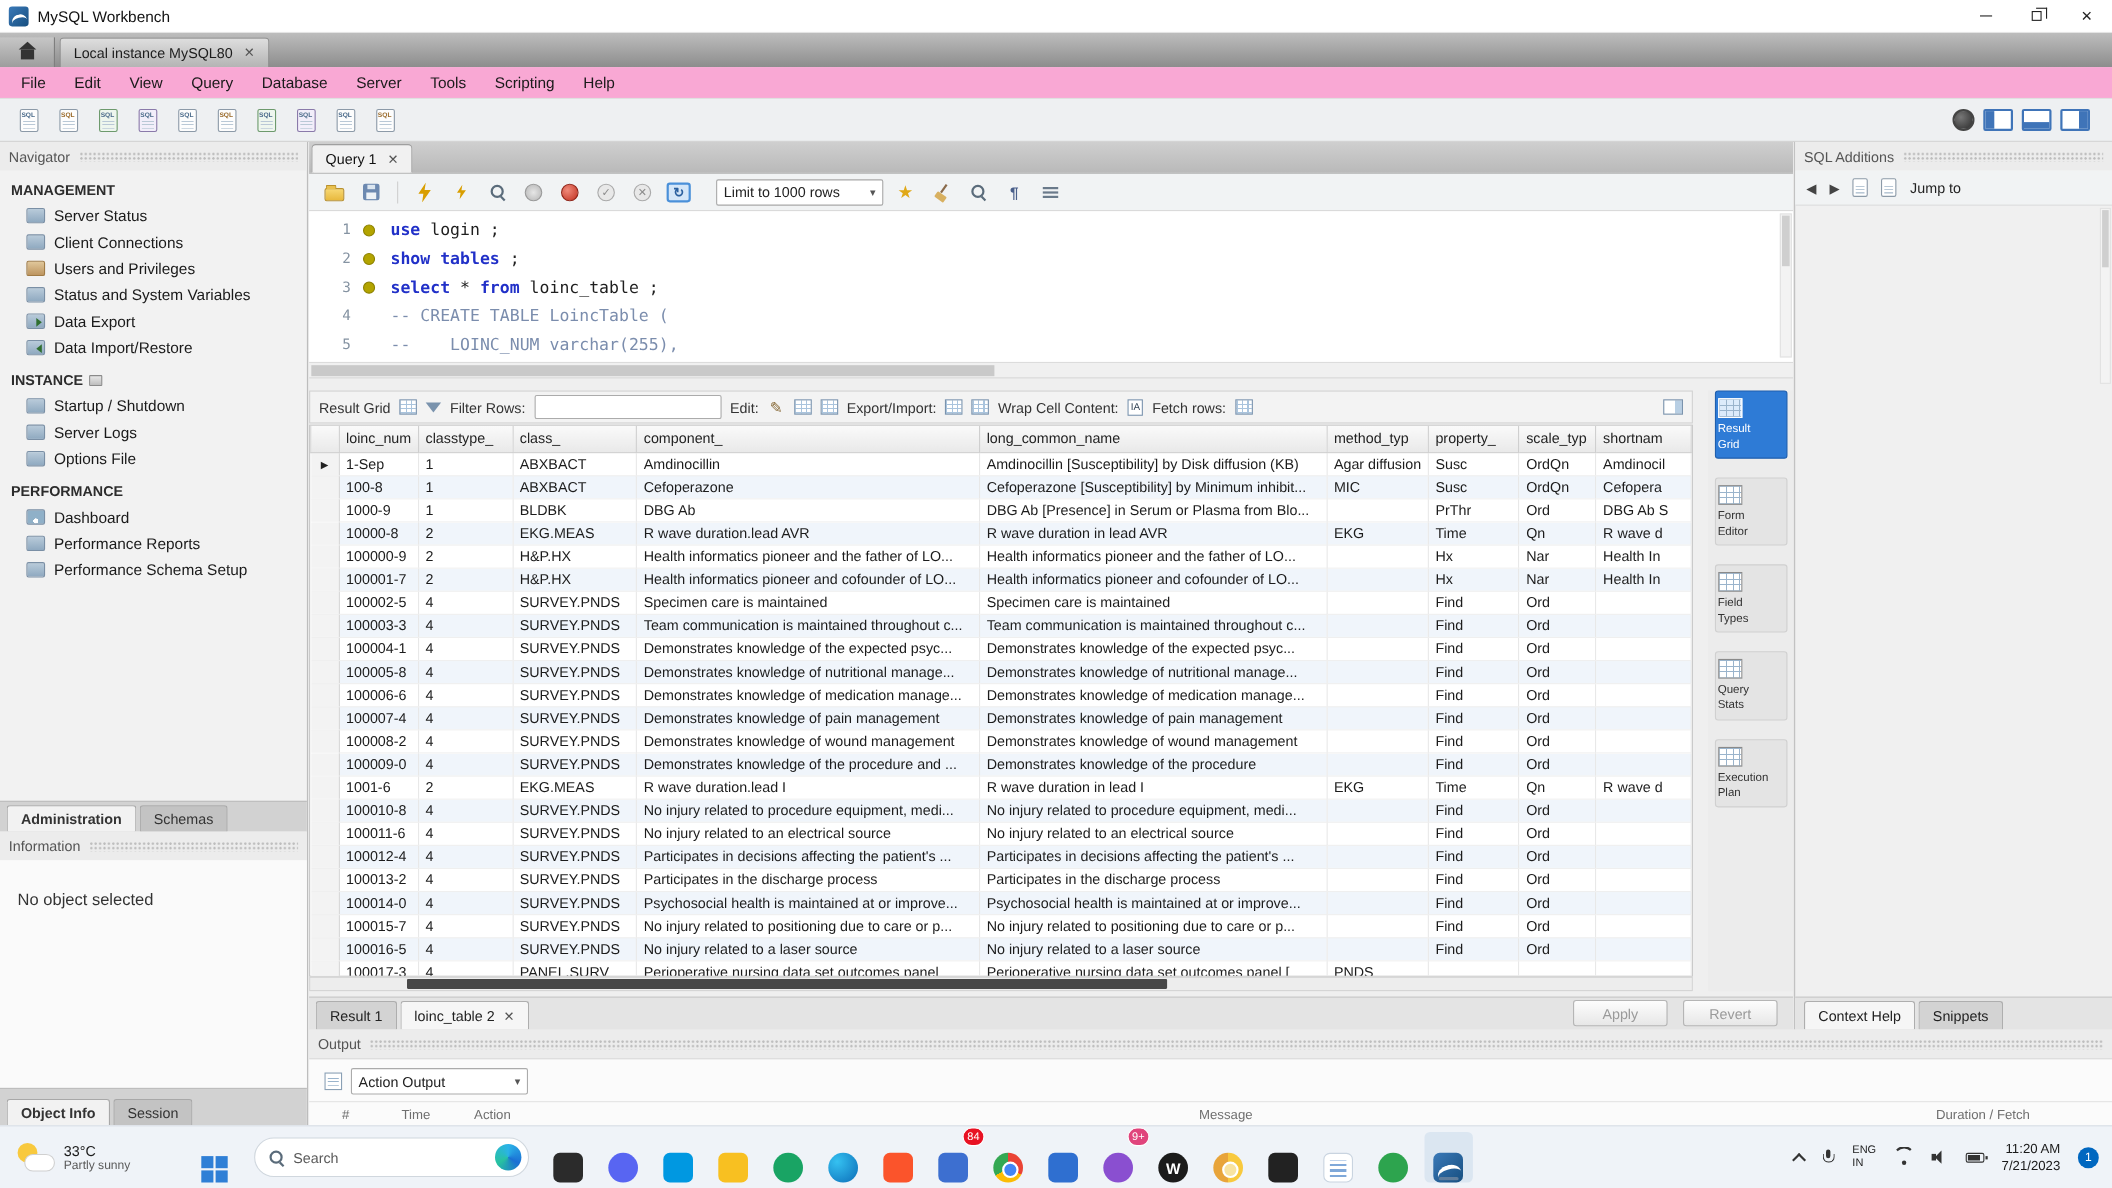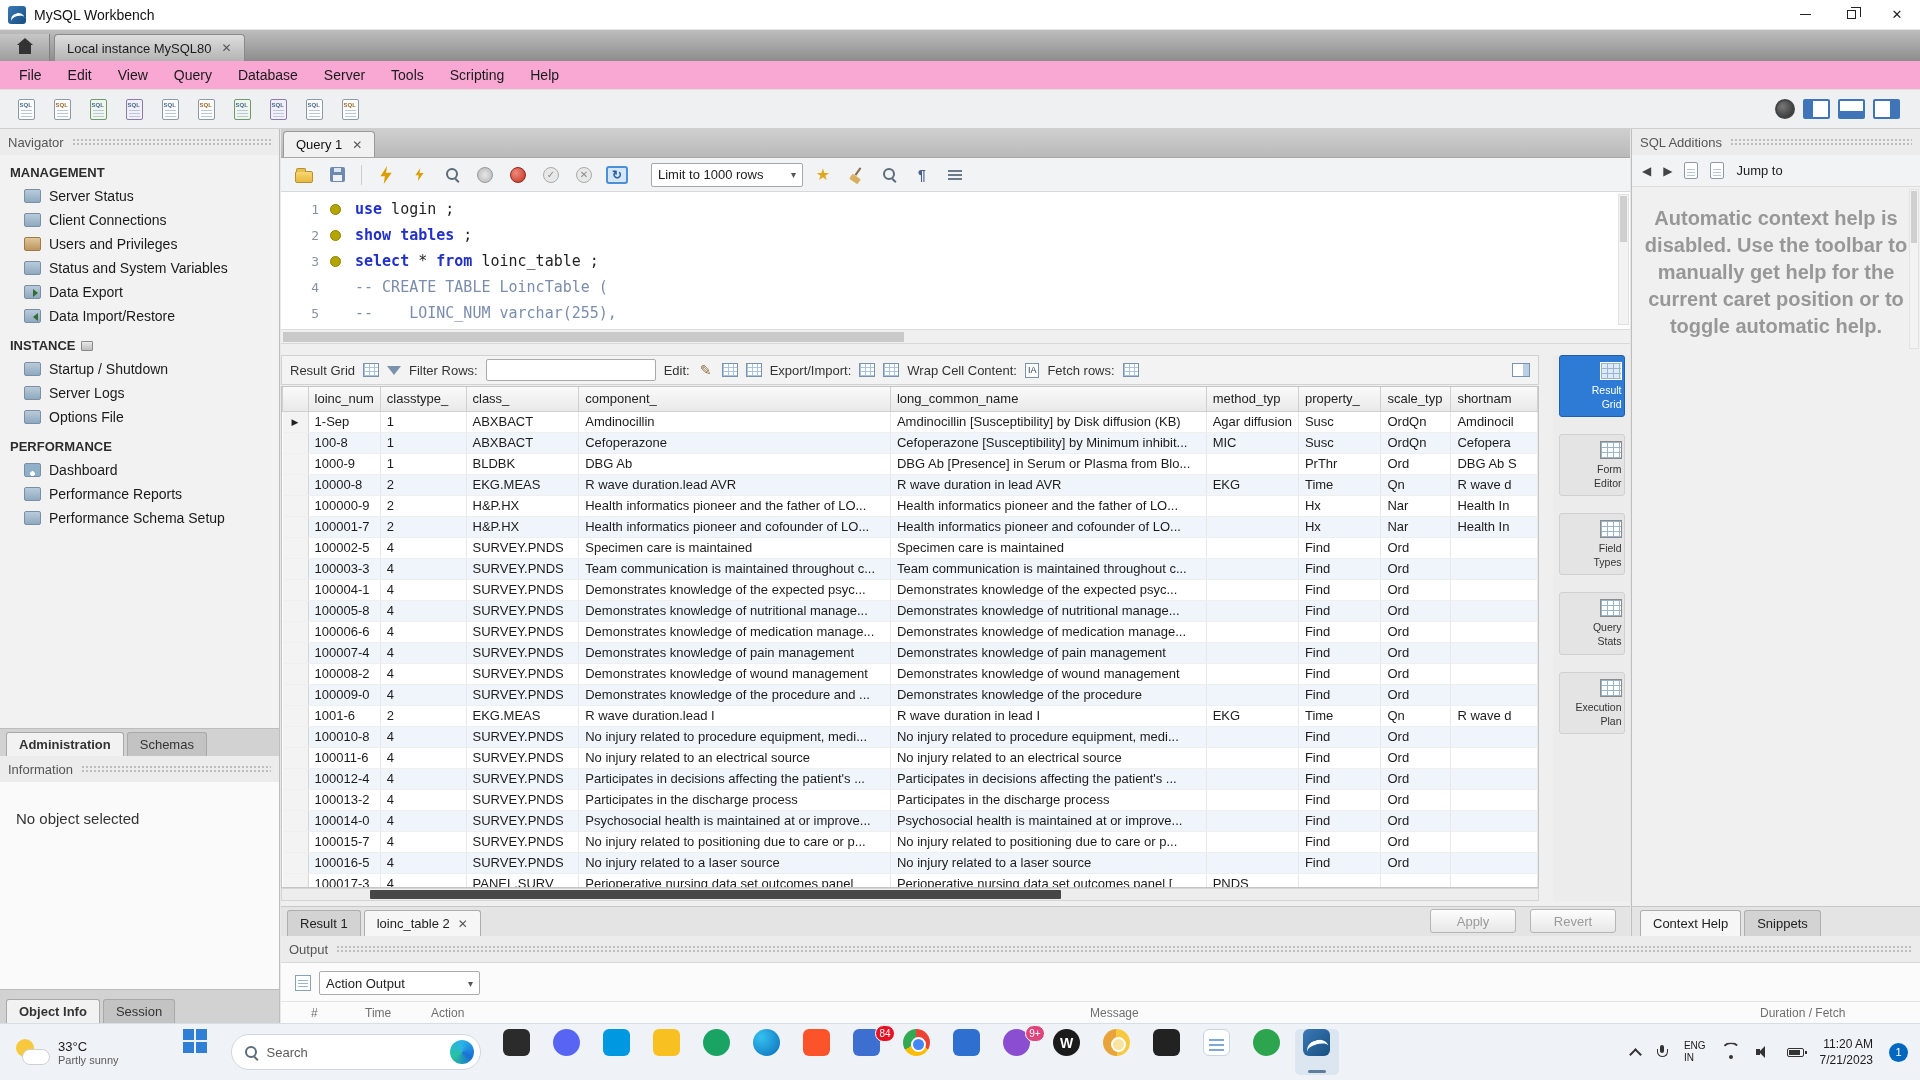--- a/index.html
+++ b/index.html
@@ -131,21 +131,21 @@
 table.rgrid th{height:24px;background:linear-gradient(#fafafa,#e9e9e9);border:1px solid #cfcfcf;border-top:none;font-weight:normal;text-align:left;padding:0 6px;color:#222;white-space:nowrap;overflow:hidden}
 table.rgrid td{height:21px;border-right:1px solid #e8e8e8;border-bottom:1px solid #efefef;padding:0 6px;white-space:nowrap;overflow:hidden;color:#1c1c1c}
 table.rgrid td.sel{background:#f3f3f3;border-right:1px solid #d5d5d5;text-align:center;font-size:9px;color:#222;padding:0}
 table.rgrid tbody tr:nth-child(even) td{background:#f0f5fb}
 table.rgrid tbody tr:nth-child(even) td.sel{background:#f3f3f3}
 .grid-hscroll{position:absolute;top:759px;left:0;width:1258px;height:13px;background:#ededed;border:1px solid #d5d5d5}
 .grid-hthumb{position:absolute;left:7%;top:1px;width:55%;height:9px;background:#474747;border-radius:1px}
 
 
 .sidepanel{position:absolute;top:226px;left:1272px;width:77px;height:546px;background:#ececec;display:flex;flex-direction:column;align-items:center;gap:17px;padding-top:0}
-.side-btn{width:66px;padding:6px 2px;display:flex;flex-direction:column;align-items:flex-end;gap:2px;border-radius:3px;background:#e4e4e4;border:1px solid #d0d0d0}
+.side-btn{width:66px;padding:6px 2px;display:flex;flex-direction:column;align-items:flex-start;gap:2px;border-radius:3px;background:#e4e4e4;border:1px solid #d0d0d0}
 .side-btn .side-ico{width:22px;height:18px;border:1px solid #8a8a8a;background-color:#fff;background-image:repeating-linear-gradient(90deg,#9ab4cc 0 1px,transparent 1px 6px),repeating-linear-gradient(0deg,#9ab4cc 0 1px,transparent 1px 5px);margin-bottom:2px}
 .side-btn .side-lab{font-size:10.5px;color:#333;line-height:1.15}
 .side-btn.active{background:#2e7bd6;border-color:#1f5fae}
 .side-btn.active .side-lab{color:#fff}
 .side-btn.active .side-ico{border-color:#fff;background-color:#dcebfb}
 
 
 .resrow{position:absolute;top:777px;left:0;right:0;height:30px;display:flex;align-items:flex-end;padding-left:6px;background:#e4e4e4;border-top:1px solid #c8c8c8}
 .rtab{height:26px;display:flex;align-items:center;gap:8px;padding:0 12px;font-size:13px;color:#222;background:#d3d3d3;border:1px solid #aeaeae;border-bottom:none;border-radius:3px 3px 0 0;margin-right:3px}
 .rtab.active{background:#f6f6f6}
@@ -179,21 +179,21 @@
 
 
 .taskbar{position:absolute;left:0;right:0;bottom:0;height:57px;background:#eff3f8;border-top:1px solid #d9dee5;display:flex;align-items:center}
 .weather{display:flex;align-items:center;gap:8px;padding:0 14px;height:100%}
 .weather-ico{position:relative;width:36px;height:30px}
 .weather-ico::before{content:"";position:absolute;left:2px;top:2px;width:18px;height:18px;border-radius:50%;background:#f8c93e}
 .weather-ico::after{content:"";position:absolute;right:0;bottom:2px;width:26px;height:14px;border-radius:8px;background:#fff;border:1px solid #d0d0d0}
 .wx-t1{font-size:13px;color:#1a1a1a}
 .wx-t2{font-size:11px;color:#5a5a5a}
 .tb-center{display:flex;align-items:center;gap:6px;margin-left:40px}
-.tb-slot{position:relative;width:44px;height:46px;display:flex;align-items:flex-start;justify-content:center;border-radius:5px}
+.tb-slot{position:relative;width:44px;height:46px;display:flex;align-items:flex-end;justify-content:center;border-radius:5px}
 .tb-slot.active{background:#dbe6f1}
 .tb-slot.active::after{content:"";position:absolute;bottom:2px;left:50%;transform:translateX(-50%);width:18px;height:3px;border-radius:2px;background:#5f7d9c}
 .start-logo{display:grid;grid-template-columns:11px 11px;grid-template-rows:11px 11px;gap:2px}
 .start-logo span{background:#2f7fd6}
 .search-pill{display:flex;align-items:center;gap:8px;width:250px;height:36px;border-radius:18px;background:#fff;border:1px solid #d0d7de;padding:0 6px 0 12px;margin:13px 8px}
 .search-pill .txt{color:#5a5a5a;font-size:13px}
 .bing{margin-left:auto;width:24px;height:24px;border-radius:50%;background:conic-gradient(#2bb3e8,#1a6fd4,#28c2a0,#2bb3e8)}
 .tb-ico{width:27px;height:27px;border-radius:6px;position:relative}
 .ti-discord,.ti-camtasia,.ti-edge,.ti-chrome,.ti-social-app,.ti-wordpress,.ti-chrome-canary,.ti-green-app{border-radius:50%}
 .ti-edge{background:radial-gradient(circle at 30% 30%,#35c1f1,#0b6db8)!important}
@@ -885,21 +885,20 @@
       <span>SQL Additions</span>
       <span class="dots"></span>
     </div>
     <div class="rp-toolbar">
       <span class="arrowg">◀</span>
       <span class="arrowg">▶</span>
       <span class="docico"></span>
       <span class="docico"></span>
       <span>Jump to</span>
     </div>
-    <div class="rp-msg">Automatic context help is disabled. Use the toolbar to manually get help for the current caret position or to toggle automatic help.</div>
     <div class="rp-vscroll">
         <div class="rp-vthumb"></div>
       </div>
     <div class="rp-tabs">
       <span class="rtab active">Context Help</span>
       <span class="rtab">Snippets</span>
     </div>
   </div>
 
   <div class="outputpanel">

